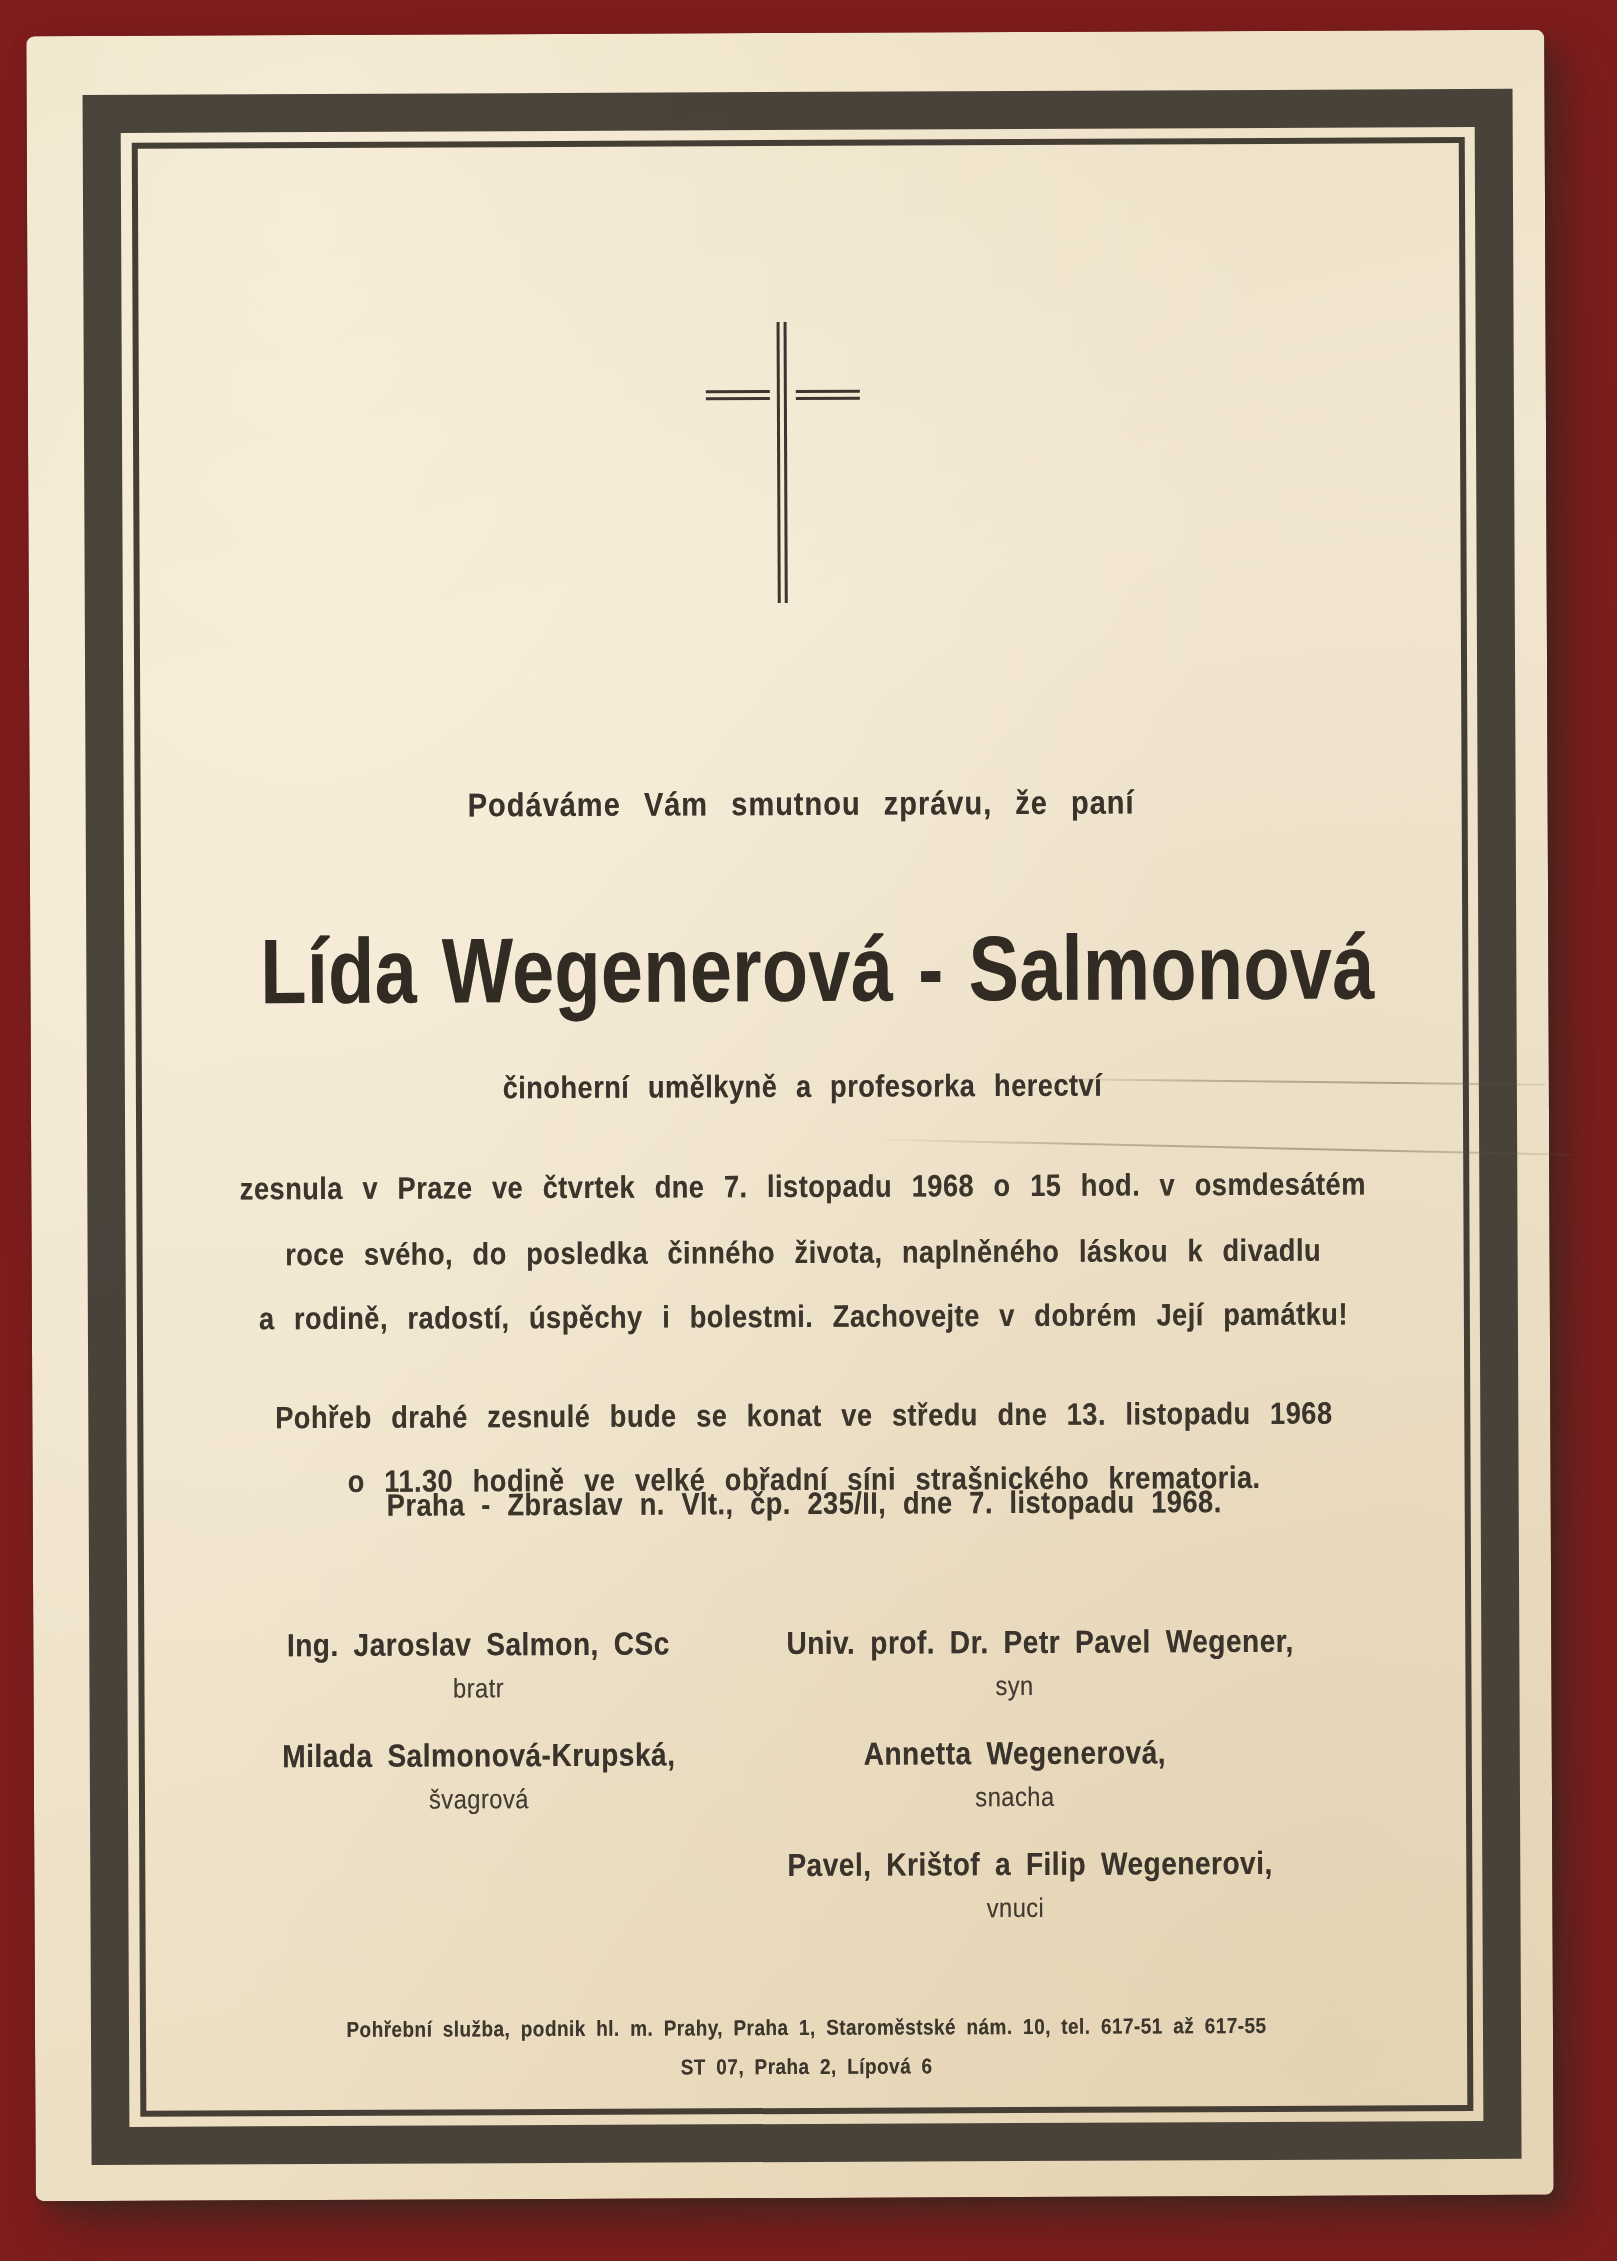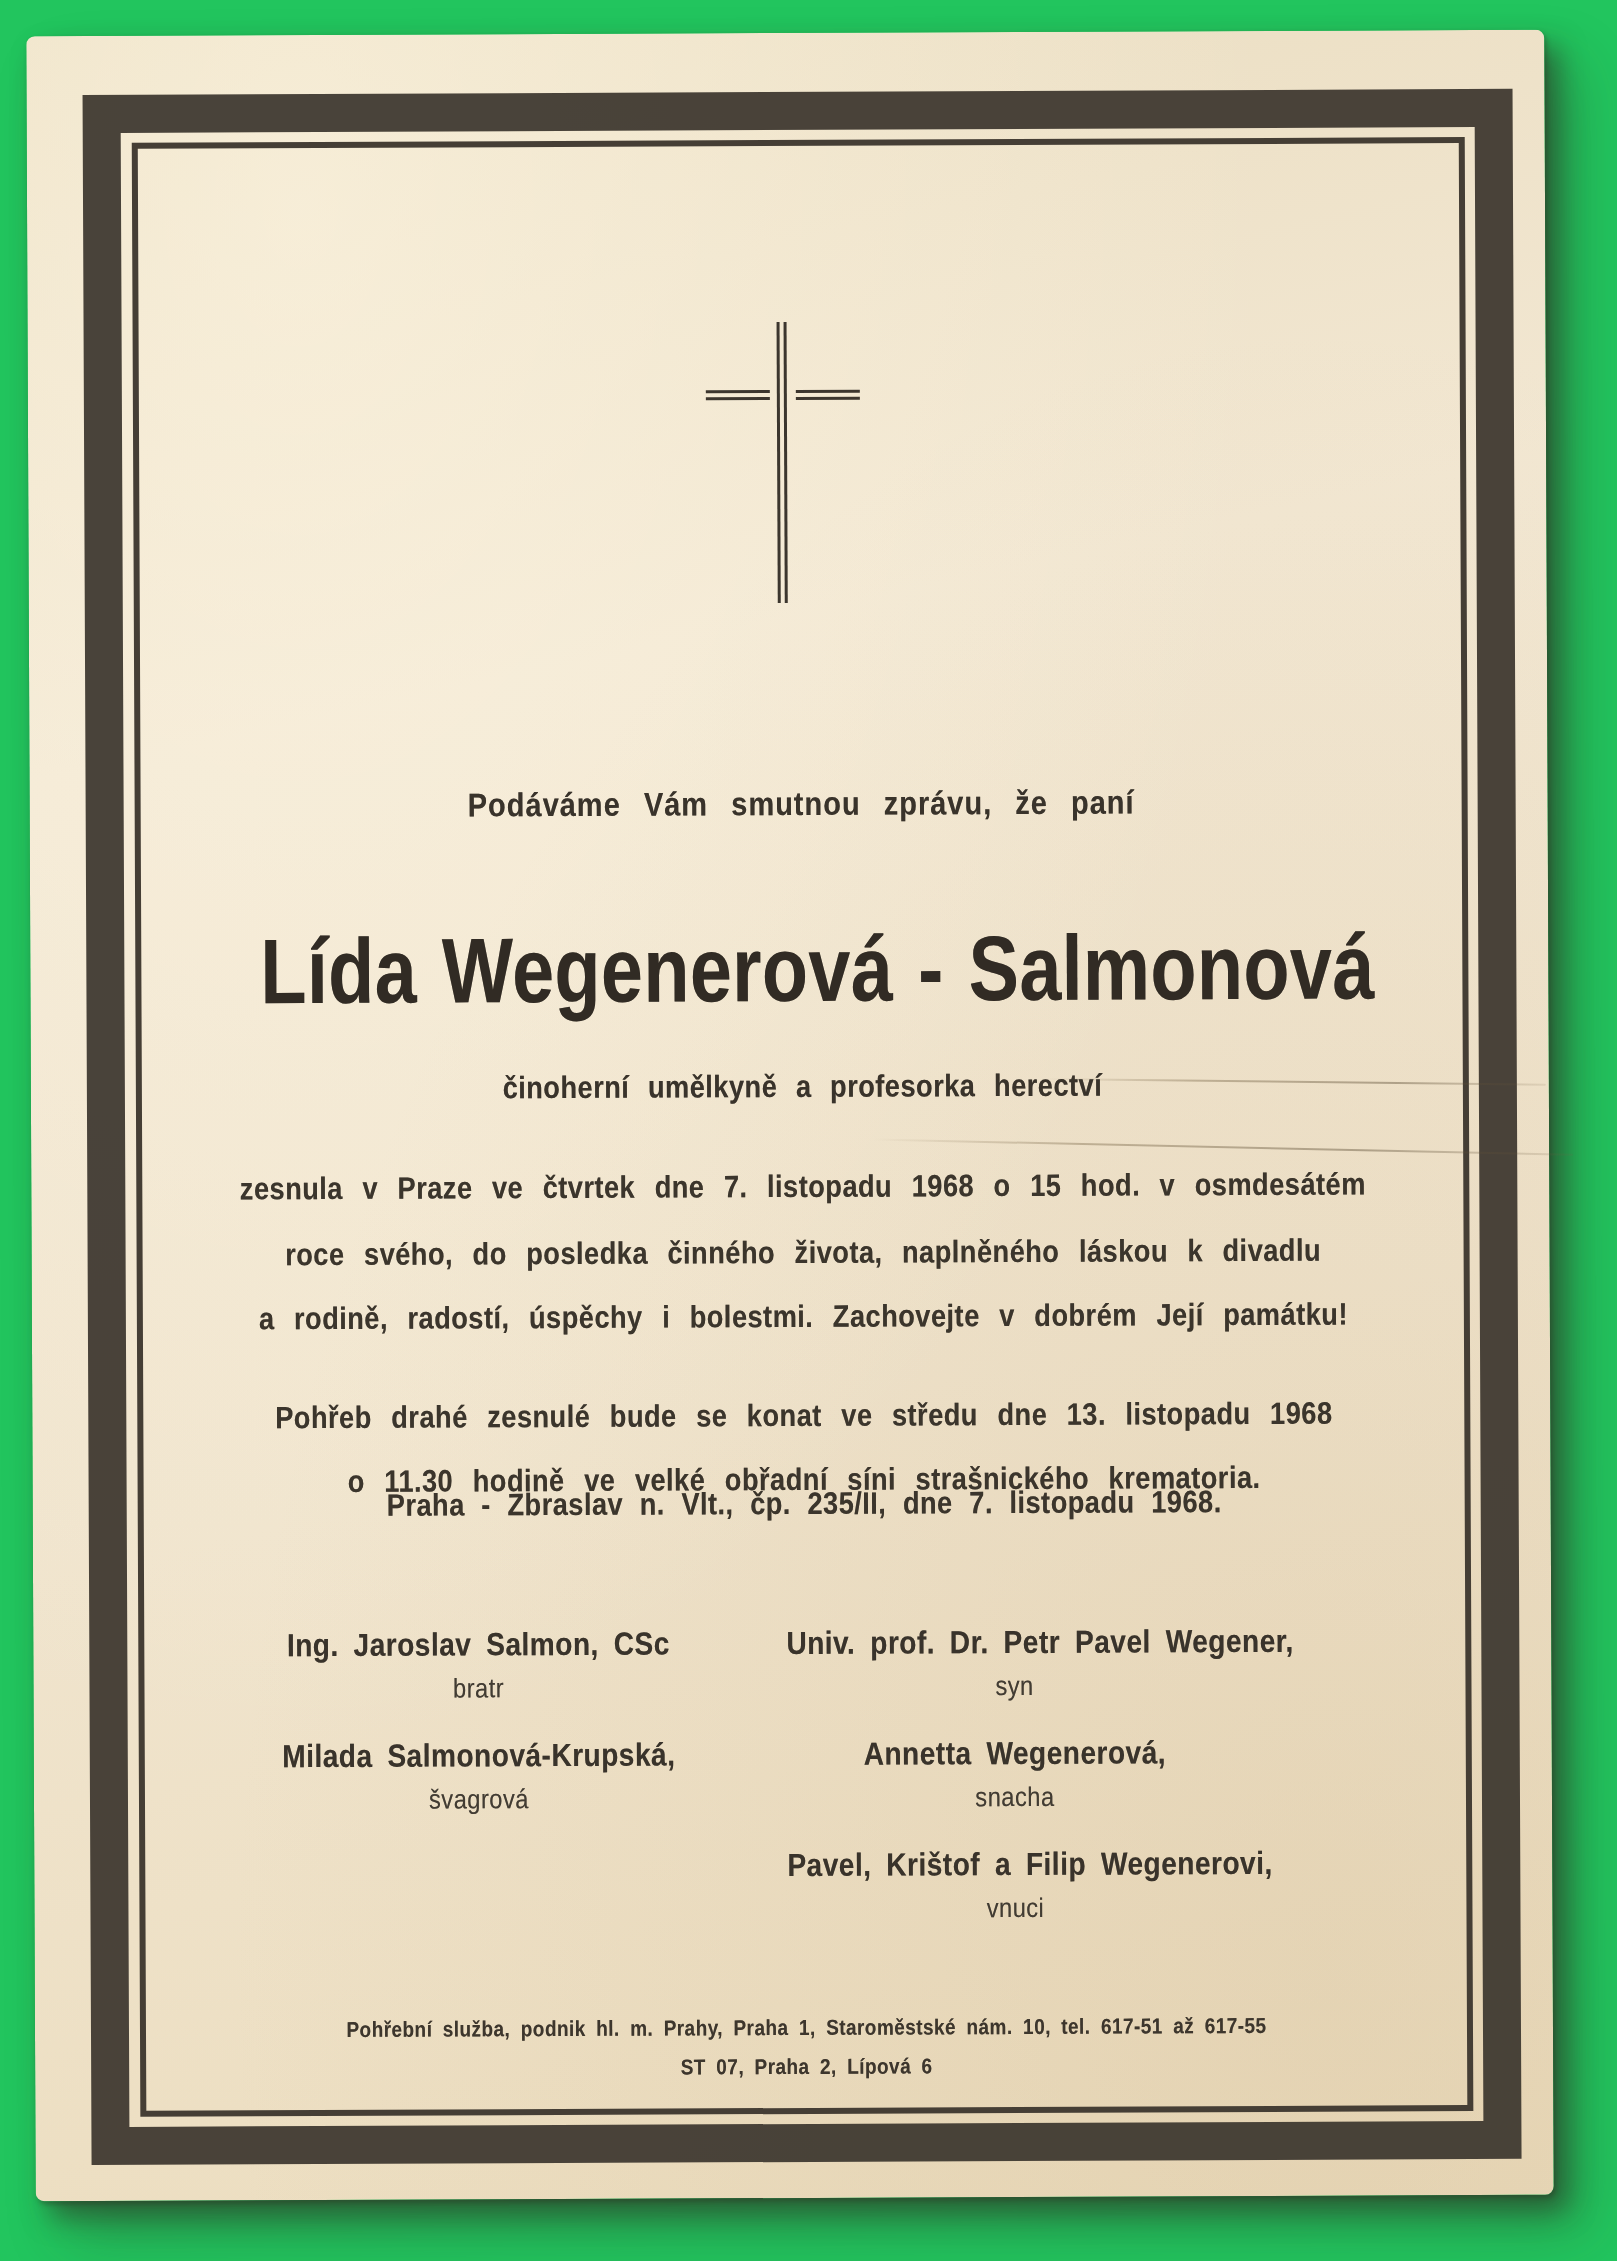--- a/index.html
+++ b/index.html
@@ -4,21 +4,21 @@
 <style>
   html, body {
     margin: 0; padding: 0;
     width: 1617px; height: 2261px;
     background: #ffffff;
     font-family: "Liberation Sans", sans-serif;
   }
   .stage {
     position: relative;
     width: 1617px; height: 2261px;
-    background: #22c55e;
+    background: #7f1d1d;
     overflow: hidden;
   }
   .paper {
     position: absolute;
     left: 31px; top: 33px;
     width: 1518px; height: 2165px;
     background:
       radial-gradient(ellipse at 18% 8%, rgba(255,248,230,0.55), rgba(255,248,230,0) 55%),
       radial-gradient(ellipse at 85% 90%, rgba(205,180,140,0.25), rgba(205,180,140,0) 60%),
       linear-gradient(168deg, #eaddc0 0%, #f2e7d2 30%, #f0e4cd 62%, #ebdcbd 100%);

